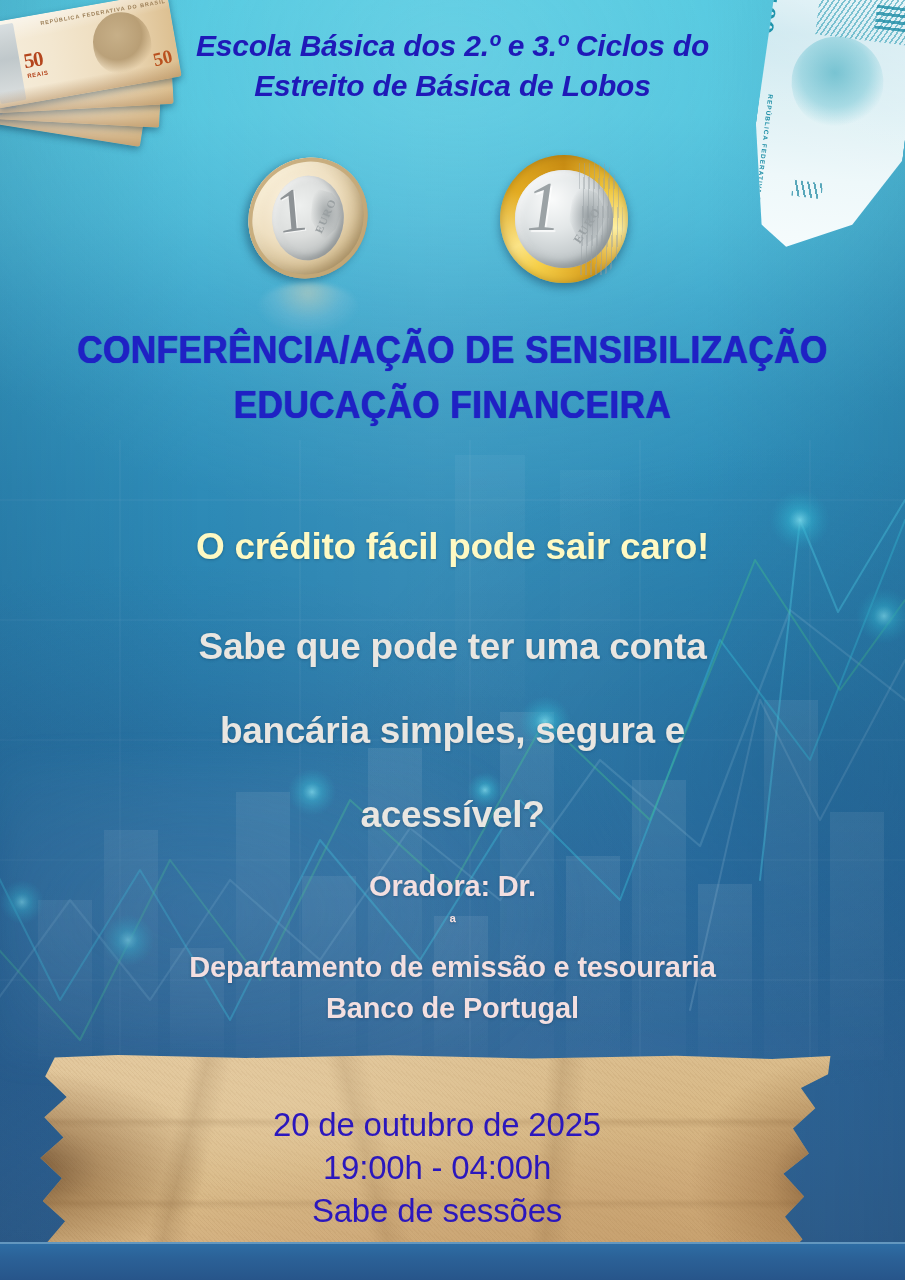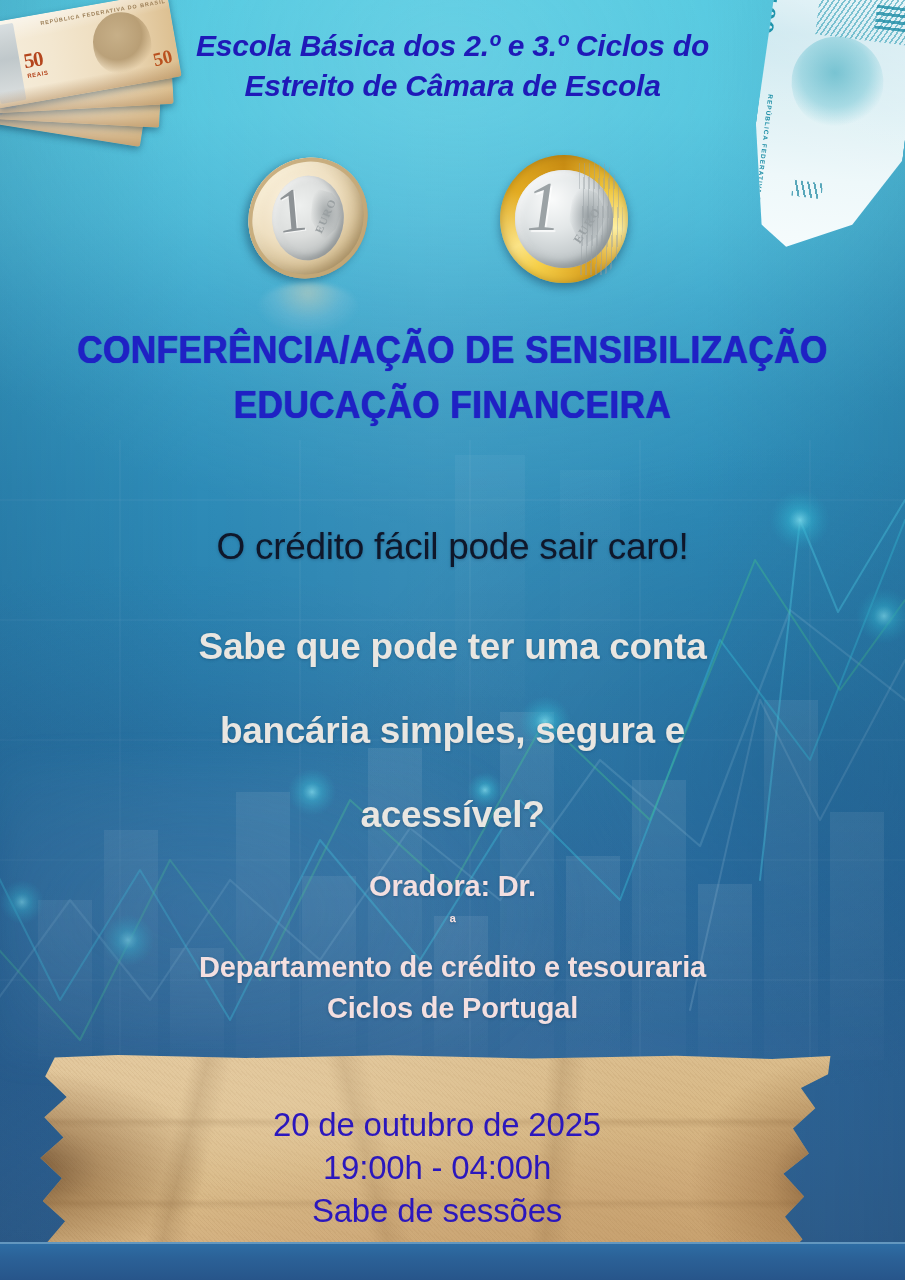--- a/index.html
+++ b/index.html
@@ -254,21 +254,21 @@
       .7px 0 0 rgba(31,33,196,.55),
       -.7px 0 0 rgba(31,33,196,.55);
   }
   .headline .hl-line{display:block;}
 
   .question-wrap{
     position:absolute;left:0;right:0;top:525px;
     text-align:center;padding:0 60px;
   }
   .q1{
-    font-weight:400;font-size:37px;line-height:1.18;color:#0f172a;
+    font-weight:700;font-size:37px;line-height:1.18;color:#fef9c3;
     letter-spacing:-.3px;
     text-shadow:0 1px 3px rgba(12,48,80,.35);
   }
   .q2{
     margin-top:54px;
     font-weight:700;font-size:37px;line-height:1.30;color:#e9e6e1;
     letter-spacing:-.3px;
     text-shadow:0 1px 3px rgba(12,48,80,.35);
   }
   .q2 span{display:block;margin-top:36px;}
@@ -462,41 +462,41 @@
       <div class="cv-core"></div>
       <div class="cv-hatch"></div>
       <div class="cv-map"></div>
       <div class="cv-one">1</div>
       <div class="cv-euro">EURO</div>
     </div>
   </div>
 
   <div class="school">
     <span>Escola Básica dos 2.º e 3.º Ciclos do</span><br>
-    <span>Estreito de Câmara de Escola</span>
+    <span>Estreito de Básica de Lobos</span>
   </div>
 
   <div class="headline">
     <span class="hl-line">Conferência/Ação de Sensibilização</span>
     <span class="hl-line">Educação Financeira</span>
   </div>
 
   <div class="question-wrap">
     <div class="q1">O crédito fácil pode sair caro!</div>
     <div class="q2">
       <span>Sabe que pode ter uma conta</span>
       <span>bancária simples, segura e</span>
       <span>acessível?</span>
     </div>
   </div>
 
   <div class="speaker">
     <span><span>Oradora: Dr.</span><sup>ª</sup></span>
-    <span>Departamento de crédito e tesouraria</span>
-    <span>Ciclos de Portugal</span>
+    <span>Departamento de emissão e tesouraria</span>
+    <span>Banco de Portugal</span>
   </div>
 
   <div class="paper">
     <div class="paper-fiber"></div>
   </div>
 
   <div class="datebox">
     <span>20 de outubro de 2025</span>
     <span>19:00h - 04:00h</span>
     <span>Sabe de sessões</span>

